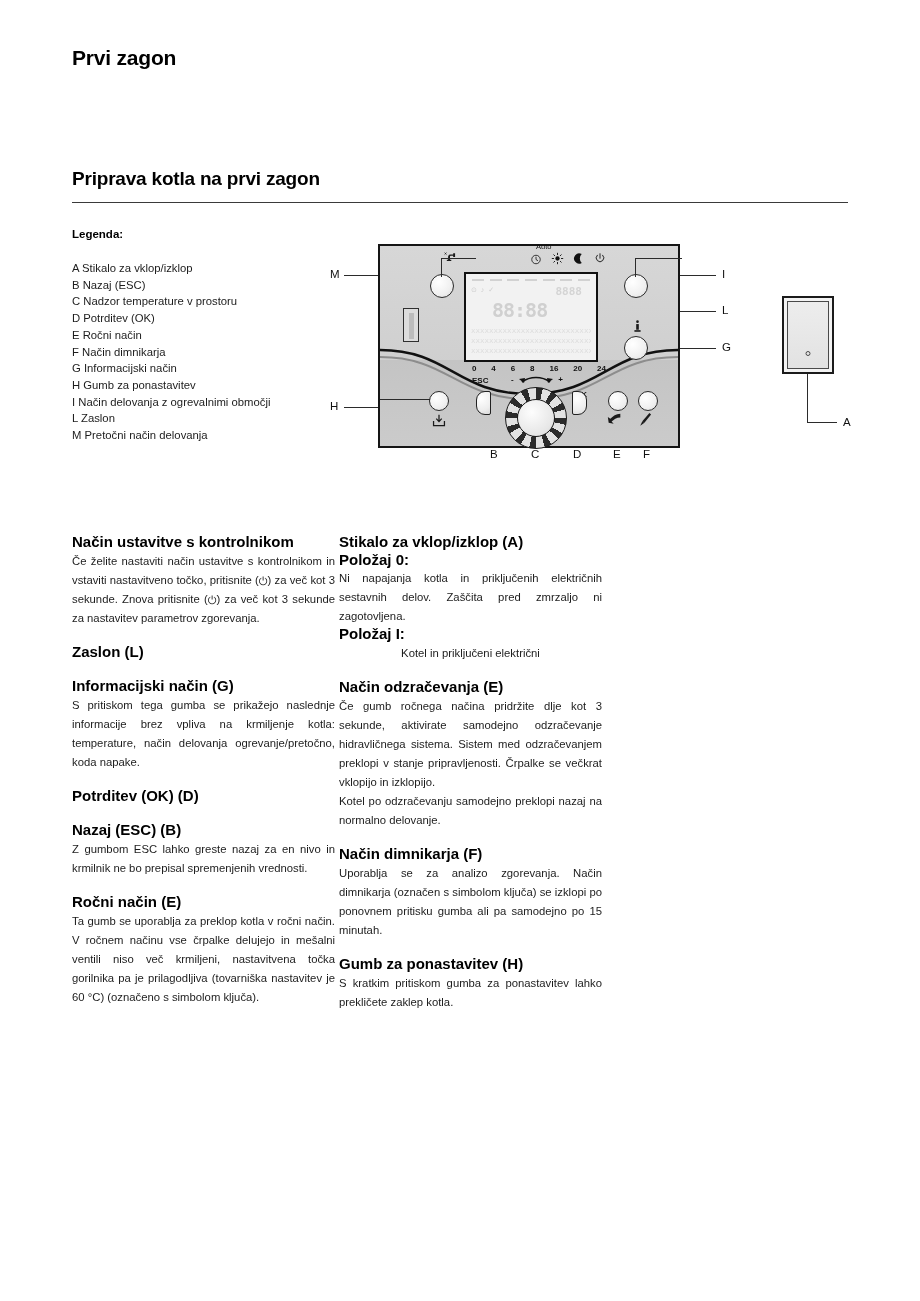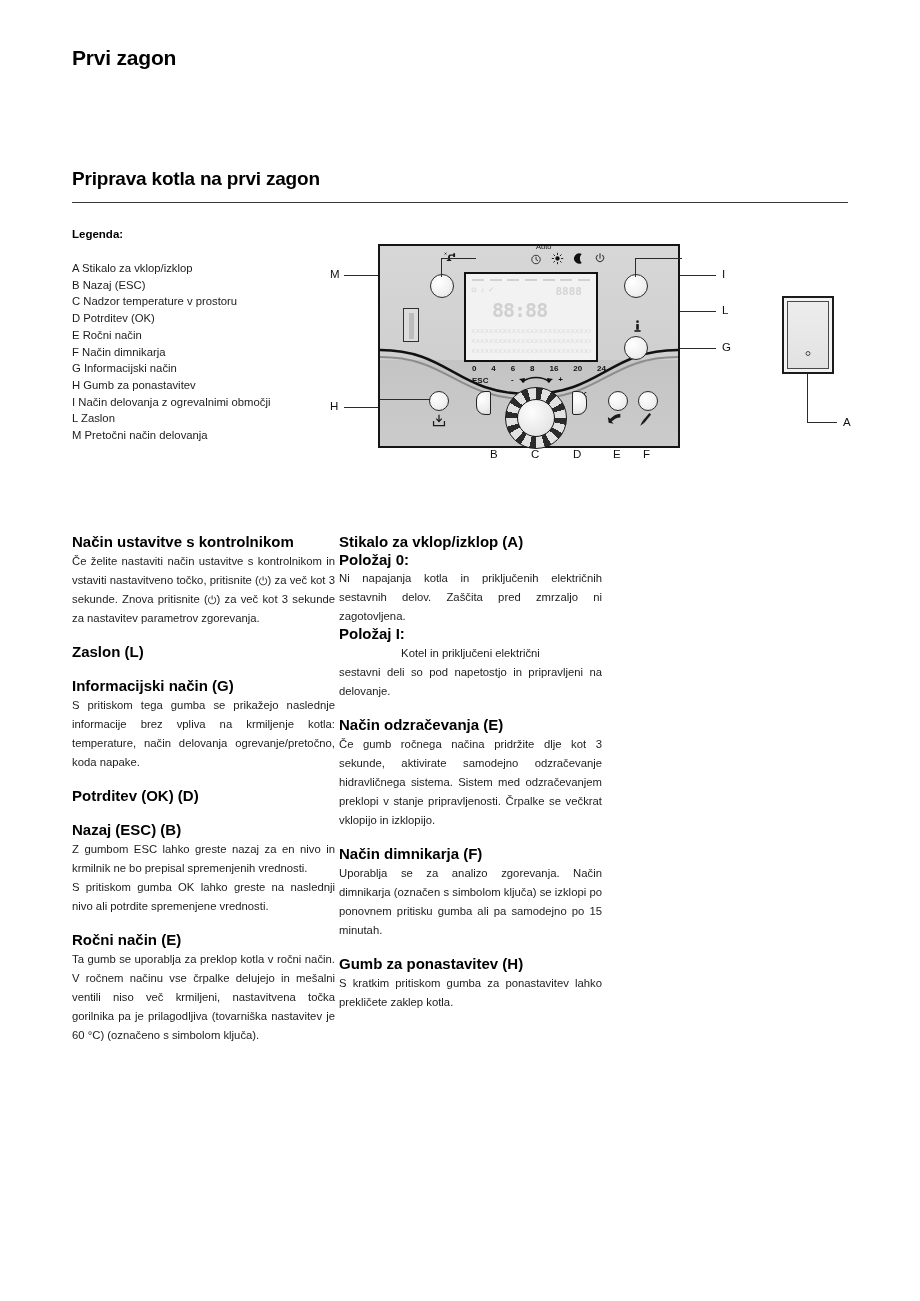--- a/index.html
+++ b/index.html
@@ -580,39 +580,38 @@
     <div class="gap"></div>
     <div class="h4">Informacijski način (G)</div>
     <p class="para">S pritiskom tega gumba se prikažejo naslednje informacije brez vpliva na krmiljenje kotla: temperature, način delovanja ogrevanje/pretočno, koda napake.</p>
 
     <div class="gap"></div>
     <div class="h4">Potrditev (OK) (D)</div>
 
     <div class="gap"></div>
     <div class="h4">Nazaj (ESC) (B)</div>
     <p class="para">Z gumbom ESC lahko greste nazaj za en nivo in krmilnik ne bo prepisal spremenjenih vrednosti.</p>
-    <p class="para">S pritiskom gumba OK lahko greste na naslednji nivo ali potrdite spremenjene vrednosti.</p>
 
     <div class="gap"></div>
     <div class="h4">Ročni način (E)</div>
     <p class="para">Ta gumb se uporablja za preklop kotla v ročni način. V ročnem načinu vse črpalke delujejo in mešalni ventili niso več krmiljeni, nastavitvena točka gorilnika pa je prilagodljiva (tovarniška nastavitev je 60 °C) (označeno s simbolom ključa).</p>
   </div>
 
   <div class="col" id="col-right">
 
     <div class="h4">Stikalo za vklop/izklop (A)</div>
     <div class="h4">Položaj 0:</div>
     <p class="para">Ni napajanja kotla in priključenih električnih sestavnih delov. Zaščita pred zmrzaljo ni zagotovljena.</p>
     <div class="h4">Položaj I:</div>
     <p class="para nojust">Kotel in priključeni električni</p>
-    <p class="para">sestavni deli so pod napetostjo in pripravljeni na delovanje.</p>
 
     <div class="gap"></div>
     <div class="h4">Način odzračevanja (E)</div>
     <p class="para">Če gumb ročnega načina pridržite dlje kot 3 sekunde, aktivirate samodejno odzračevanje hidravličnega sistema. Sistem med odzračevanjem preklopi v stanje pripravljenosti. Črpalke se večkrat vklopijo in izklopijo.</p>
+    <p class="para">Kotel po odzračevanju samodejno preklopi nazaj na normalno delovanje.</p>
 
     <div class="gap"></div>
     <div class="h4">Način dimnikarja (F)</div>
     <p class="para">Uporablja se za analizo zgorevanja. Način dimnikarja (označen s simbolom ključa) se izklopi po ponovnem pritisku gumba ali pa samodejno po 15 minutah.</p>
 
     <div class="gap"></div>
     <div class="h4">Gumb za ponastavitev (H)</div>
     <p class="para">S kratkim pritiskom gumba za ponastavitev lahko prekličete zaklep kotla.</p>
   </div>
 

